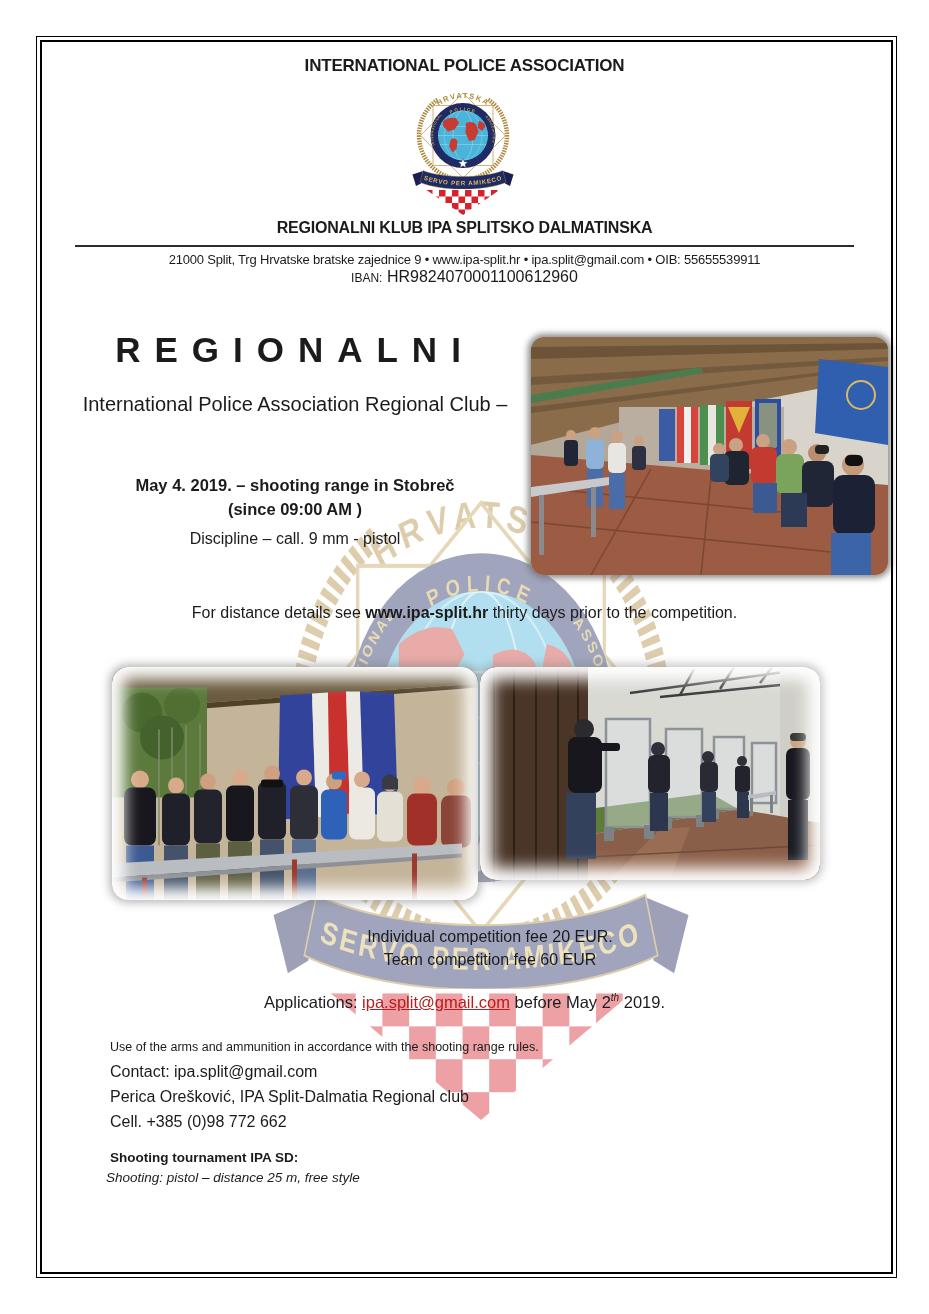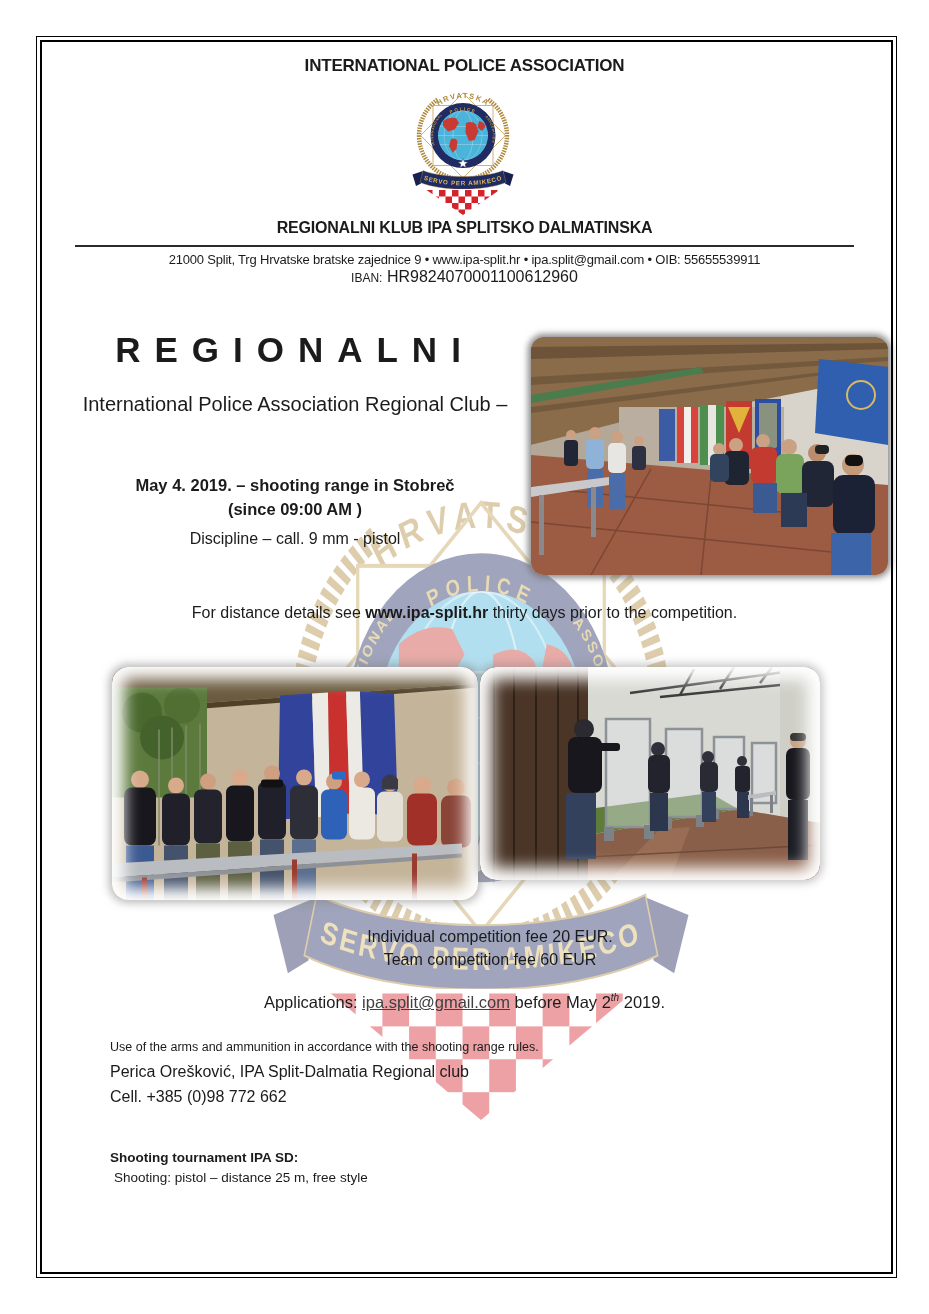--- a/index.html
+++ b/index.html
@@ -21,25 +21,25 @@
   .iban-label{font-size:12px;text-align:right;}
   .iban-value{font-size:16px;}
   .inv-title{left:55px;top:330px;width:480px;font-size:35px;font-weight:bold;letter-spacing:14px;z-index:2;}
   .inv-par{left:75px;top:392px;width:440px;font-size:20px;line-height:25px;z-index:2;}
   .inv-date{left:75px;top:458px;width:440px;font-size:16.5px;font-weight:bold;line-height:24px;z-index:2;margin-top:15px;}
   .inv-disc{left:75px;top:530px;width:440px;font-size:16px;z-index:2;}
   .details-line{left:0;top:604px;width:929px;font-size:16px;z-index:2;}
   .fees{left:100px;top:925px;width:780px;font-size:16px;line-height:23px;z-index:2;}
   .apps{left:0;top:992px;width:929px;font-size:16.5px;z-index:2;}
   .apps sup{font-size:10px;font-style:italic;}
-  a.mail{color:#404040;text-decoration:underline;}
+  a.mail{color:#b91c1c;text-decoration:underline;}
   .rules-note{left:110px;top:1040px;width:560px;font-size:12.5px;z-index:2;}
   .contact-block{left:110px;top:1059px;width:560px;font-size:16px;line-height:25px;z-index:2;}
   .tour-head{left:110px;top:1150px;width:560px;font-size:13.5px;font-weight:bold;z-index:2;}
-  .tour-line{left:114px;top:1170px;width:560px;font-size:13.5px;z-index:2;}
+  .tour-line{left:106px;top:1170px;width:560px;font-size:13.5px;z-index:2;font-style:italic;}
   .b{font-weight:bold;}
   
   .photo1{left:531px;top:337px;width:357px;height:238px;border-radius:13px;overflow:hidden;
           box-shadow:0 0 6px 3px rgba(110,110,110,.8);z-index:1;}
   .photo2{left:112px;top:667px;width:366px;height:233px;border-radius:16px;overflow:hidden;
           box-shadow:0 0 8px 3px rgba(130,130,130,.55);z-index:1;}
   .photo3{left:480px;top:667px;width:340px;height:213px;border-radius:16px;overflow:hidden;
           box-shadow:0 0 8px 3px rgba(130,130,130,.45);z-index:1;}
   .soft::after{content:"";position:absolute;inset:0;border-radius:16px;
           box-shadow:inset 0 0 16px 12px #ffffff;pointer-events:none;}
@@ -382,18 +382,19 @@
 
 <div class="abs fees center">
   <div>Individual competition fee 20 EUR.</div>
   <div>Team competition fee 60 EUR</div>
 </div>
 
 <div class="abs apps center"><span>Applications: </span><a class="mail" href="#">ipa.split@gmail.com</a><span>  before May 2</span><sup>th</sup><span> 2019.</span></div>
 
 <div class="abs rules-note">Use of the arms and ammunition in accordance with the shooting range rules.</div>
 <div class="abs contact-block">
+  <div>Contact:  ipa.split@gmail.com</div>
   <div>Perica Orešković, IPA Split-Dalmatia Regional club</div>
   <div>Cell. +385 (0)98 772 662</div>
 </div>
 
 <div class="abs tour-head">Shooting tournament IPA SD:</div>
 <div class="abs tour-line">Shooting: pistol – distance 25 m, free style</div>
 
 </body></html>

